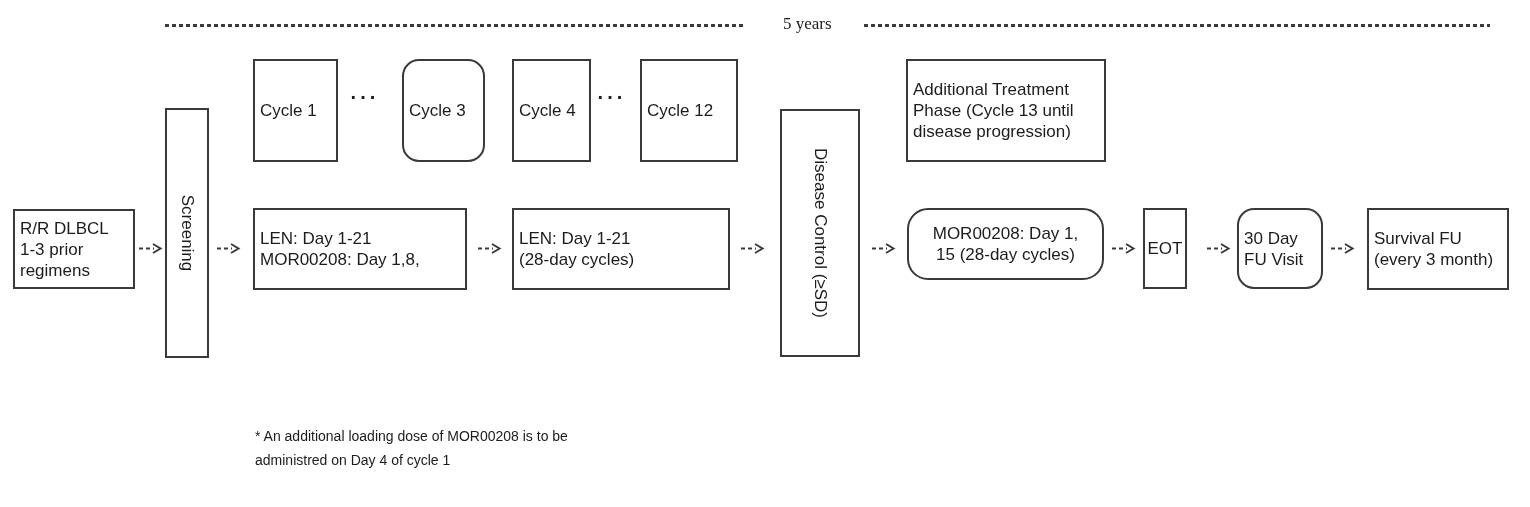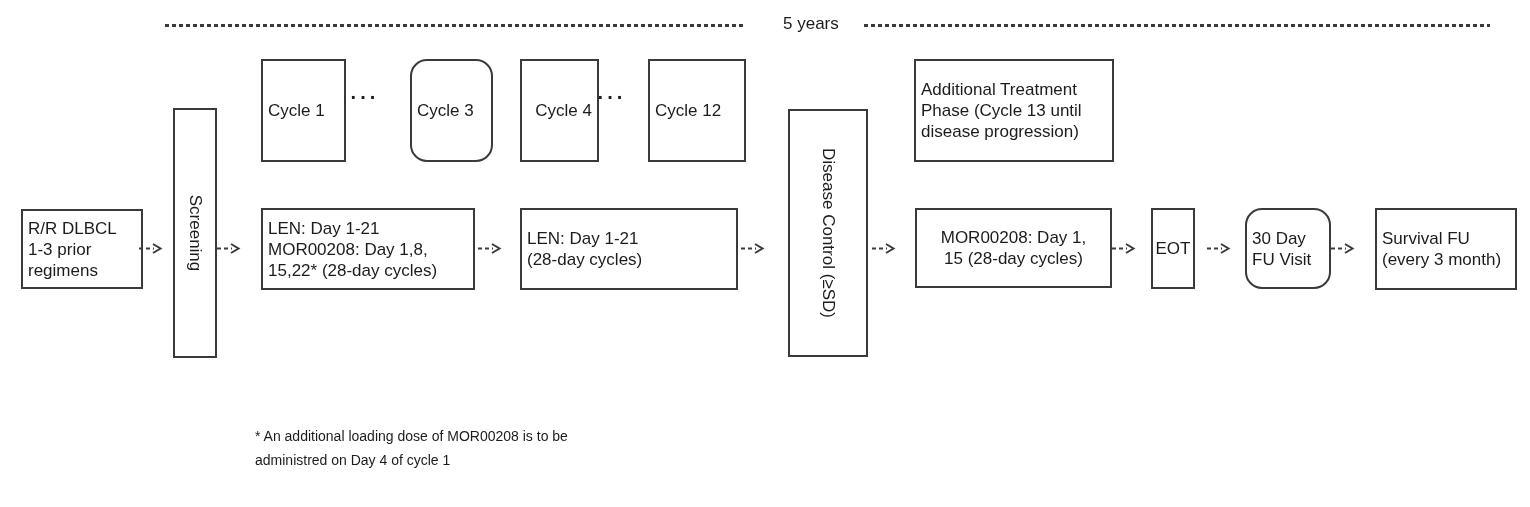--- a/index.html
+++ b/index.html
@@ -23,33 +23,33 @@
   .dash {
     position: absolute;
     height: 3px;
     background: repeating-linear-gradient(90deg, var(--ink) 0 4px, transparent 4px 7px);
   }
   .tl-label {
     position: absolute;
     font-size: 17px;
     color: var(--text);
     white-space: nowrap;
+    font-family: Liberation Serif, serif;
   }
   .box {
     position: absolute;
     border: 2px solid var(--ink);
     background: #fff;
     color: var(--text);
     font-size: 17px;
     line-height: 21px;
     display: flex;
     flex-direction: column;
     justify-content: center;
     padding: 2px 5px;
-    margin-left: 8px;
   }
   .box.center {
     align-items: center;
     text-align: center;
   }
   .vbox { padding: 0; }
   .vtext {
     position: absolute;
     top: 50%;
     left: 50%;
@@ -113,29 +113,28 @@
     <div>Cycle 1</div>
   </div>
   <div class="dots" style="left:350px; top:86px; width:30px;">···</div>
   <div class="box" style="left:402px; top:59px; width:83px; height:103px;border-radius:17px;">
     <div>Cycle 3</div>
   </div>
 
   <div class="box" style="left:253px; top:208px; width:214px; height:82px;">
     <div>LEN: Day 1-21</div>
     <div>MOR00208: Day 1,8,</div>
-    <div>15,22* (28-day cycles)</div>
   </div>
 
   <svg class="arrow" style="left:477px; top:242px;" width="25" height="13" viewBox="0 0 25 13">
     <line x1="1" y1="6.5" x2="16" y2="6.5" stroke="currentColor" stroke-width="2" stroke-dasharray="4 3"></line>
     <path d="M15 2 L22.5 6.5 L15 11" fill="none" stroke="currentColor" stroke-width="2"></path>
   </svg>
 
-  <div class="box" style="left:512px; top:59px; width:79px; height:103px;align-items:flex-end;">
+  <div class="box" style="left:512px; top:59px; width:79px; height:103px;">
     <div>Cycle 4</div>
   </div>
   <div class="dots" style="left:597px; top:86px; width:30px;">···</div>
   <div class="box" style="left:640px; top:59px; width:98px; height:103px;">
     <div>Cycle 12</div>
   </div>
 
   <div class="box" style="left:512px; top:208px; width:218px; height:82px;">
     <div>LEN: Day 1-21</div>
     <div>(28-day cycles)</div>
@@ -154,21 +153,21 @@
     <line x1="1" y1="6.5" x2="16" y2="6.5" stroke="currentColor" stroke-width="2" stroke-dasharray="4 3"></line>
     <path d="M15 2 L22.5 6.5 L15 11" fill="none" stroke="currentColor" stroke-width="2"></path>
   </svg>
 
   <div class="box" style="left:906px; top:59px; width:200px; height:103px;">
     <div>Additional Treatment</div>
     <div>Phase (Cycle 13 until</div>
     <div>disease progression)</div>
   </div>
 
-  <div class="box center" style="left:907px; top:208px; width:197px; height:80px;">
+  <div class="box center" style="left:907px; top:208px; width:197px; height:72px;border-radius:21px;">
     <div>MOR00208: Day 1,</div>
     <div>15 (28-day cycles)</div>
   </div>
 
   <svg class="arrow" style="left:1111px; top:242px;" width="25" height="13" viewBox="0 0 25 13">
     <line x1="1" y1="6.5" x2="16" y2="6.5" stroke="currentColor" stroke-width="2" stroke-dasharray="4 3"></line>
     <path d="M15 2 L22.5 6.5 L15 11" fill="none" stroke="currentColor" stroke-width="2"></path>
   </svg>
 
   <div class="box center" style="left:1143px; top:208px; width:44px; height:81px;">

